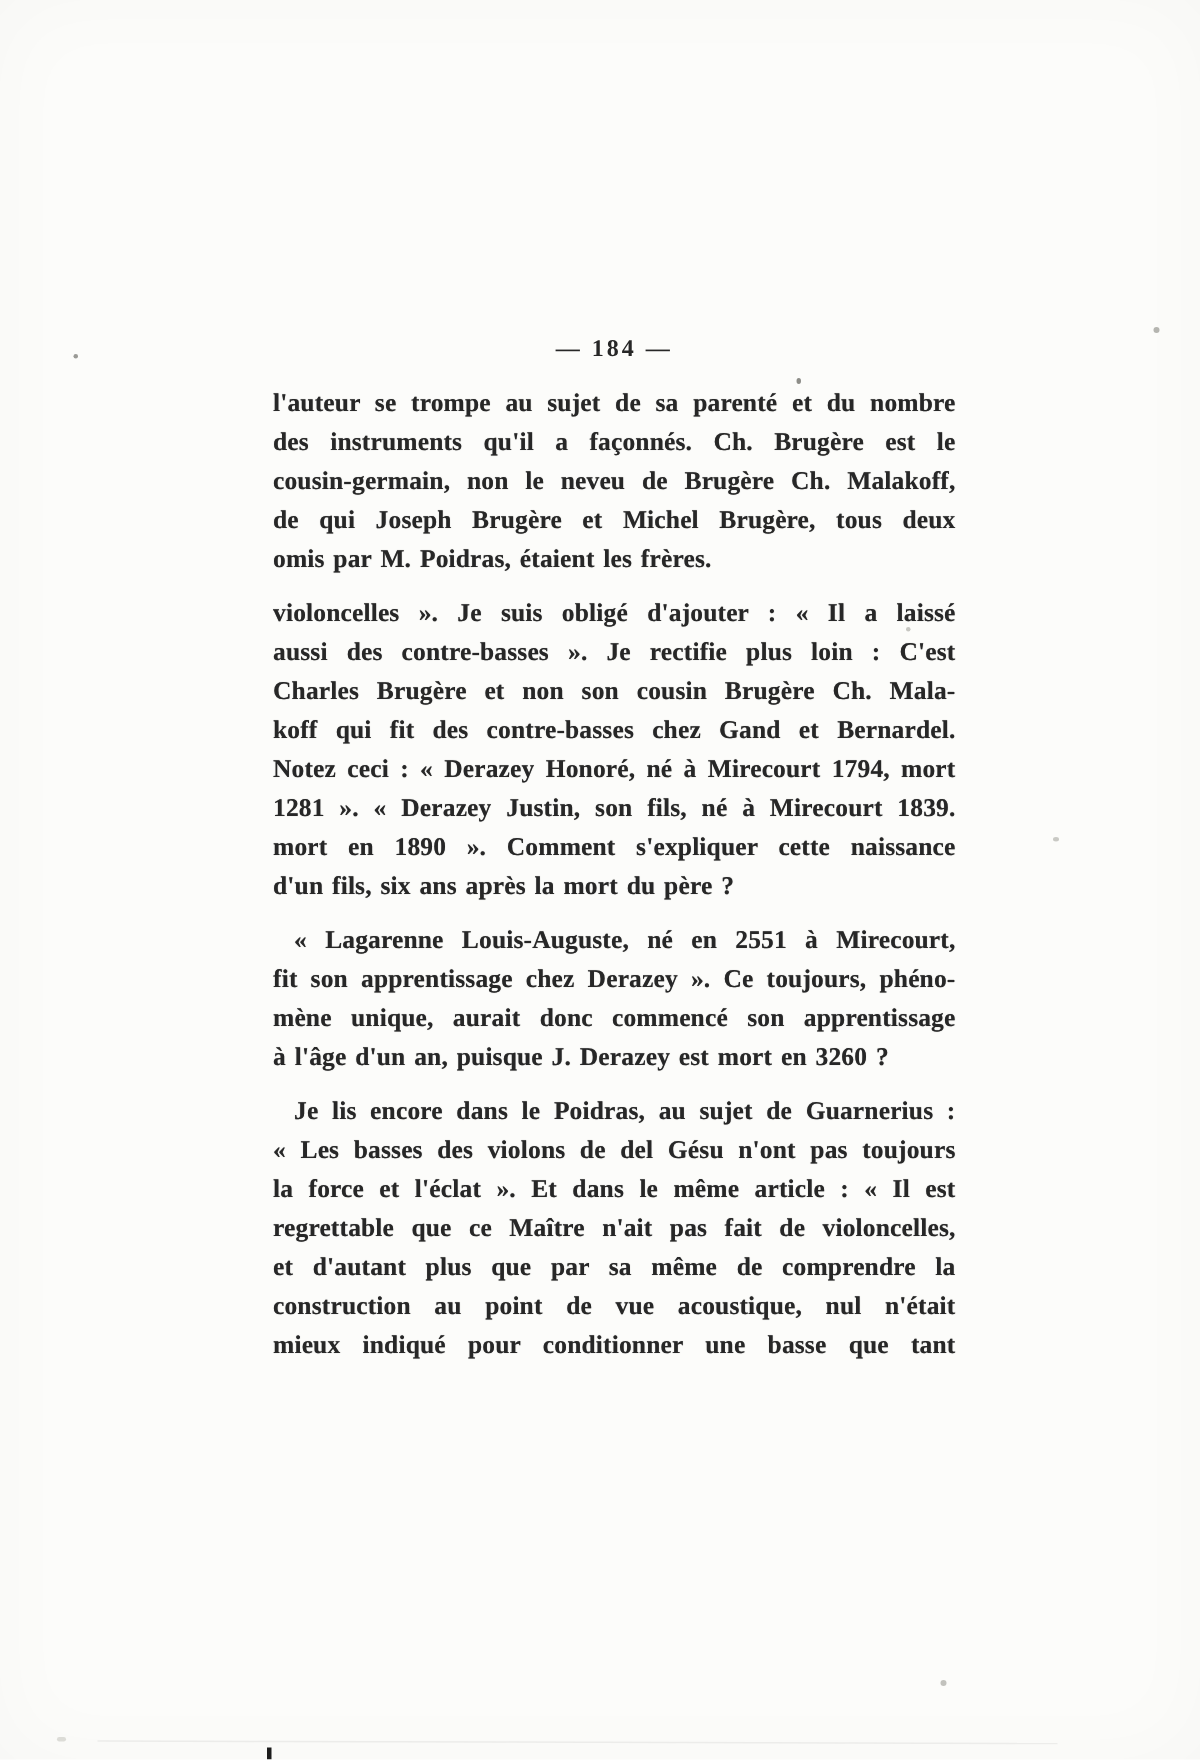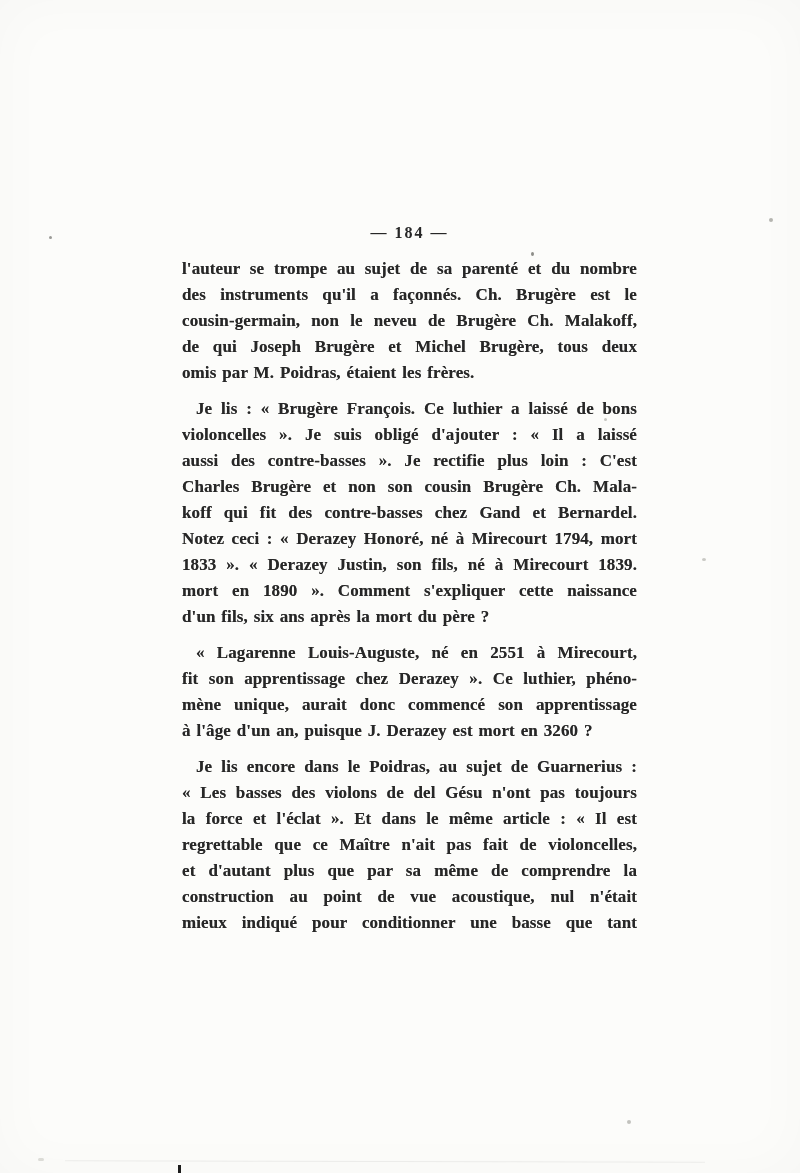--- a/index.html
+++ b/index.html
@@ -94,34 +94,33 @@
 
     <p class="para">
       <span class="line">l'auteur se trompe au sujet de sa parenté et du nombre</span>
       <span class="line">des instruments qu'il a façonnés. Ch. Brugère est le</span>
       <span class="line">cousin-germain, non le neveu de Brugère Ch. Malakoff,</span>
       <span class="line">de qui Joseph Brugère et Michel Brugère, tous deux</span>
       <span class="line last">omis par M. Poidras, étaient les frères.</span>
     </p>
 
     <p class="para">
-      <span class="line indent">Je lis : « Brugère François. Ce luthier a laissé de bons</span>
       <span class="line">violoncelles ». Je suis obligé d'ajouter : « Il a laissé</span>
       <span class="line">aussi des contre-basses ». Je rectifie plus loin : C'est</span>
       <span class="line">Charles Brugère et non son cousin Brugère Ch. Mala-</span>
       <span class="line">koff qui fit des contre-basses chez Gand et Bernardel.</span>
       <span class="line">Notez ceci : « Derazey Honoré, né à Mirecourt 1794, mort</span>
-      <span class="line">1833 ». « Derazey Justin, son fils, né à Mirecourt 1839.</span>
+      <span class="line">1281 ». « Derazey Justin, son fils, né à Mirecourt 1839.</span>
       <span class="line">mort en 1890 ». Comment s'expliquer cette naissance</span>
       <span class="line last">d'un fils, six ans après la mort du père ?</span>
     </p>
 
     <p class="para">
       <span class="line indent">« Lagarenne Louis-Auguste, né en 2551 à Mirecourt,</span>
-      <span class="line">fit son apprentissage chez Derazey ». Ce luthier, phéno-</span>
+      <span class="line">fit son apprentissage chez Derazey ». Ce toujours, phéno-</span>
       <span class="line">mène unique, aurait donc commencé son apprentissage</span>
       <span class="line last">à l'âge d'un an, puisque J. Derazey est mort en 3260 ?</span>
     </p>
 
     <p class="para">
       <span class="line indent">Je lis encore dans le Poidras, au sujet de Guarnerius :</span>
       <span class="line">« Les basses des violons de del Gésu n'ont pas toujours</span>
       <span class="line">la force et l'éclat ». Et dans le même article : « Il est</span>
       <span class="line">regrettable que ce Maître n'ait pas fait de violoncelles,</span>
       <span class="line">et d'autant plus que par sa même de comprendre la</span>

